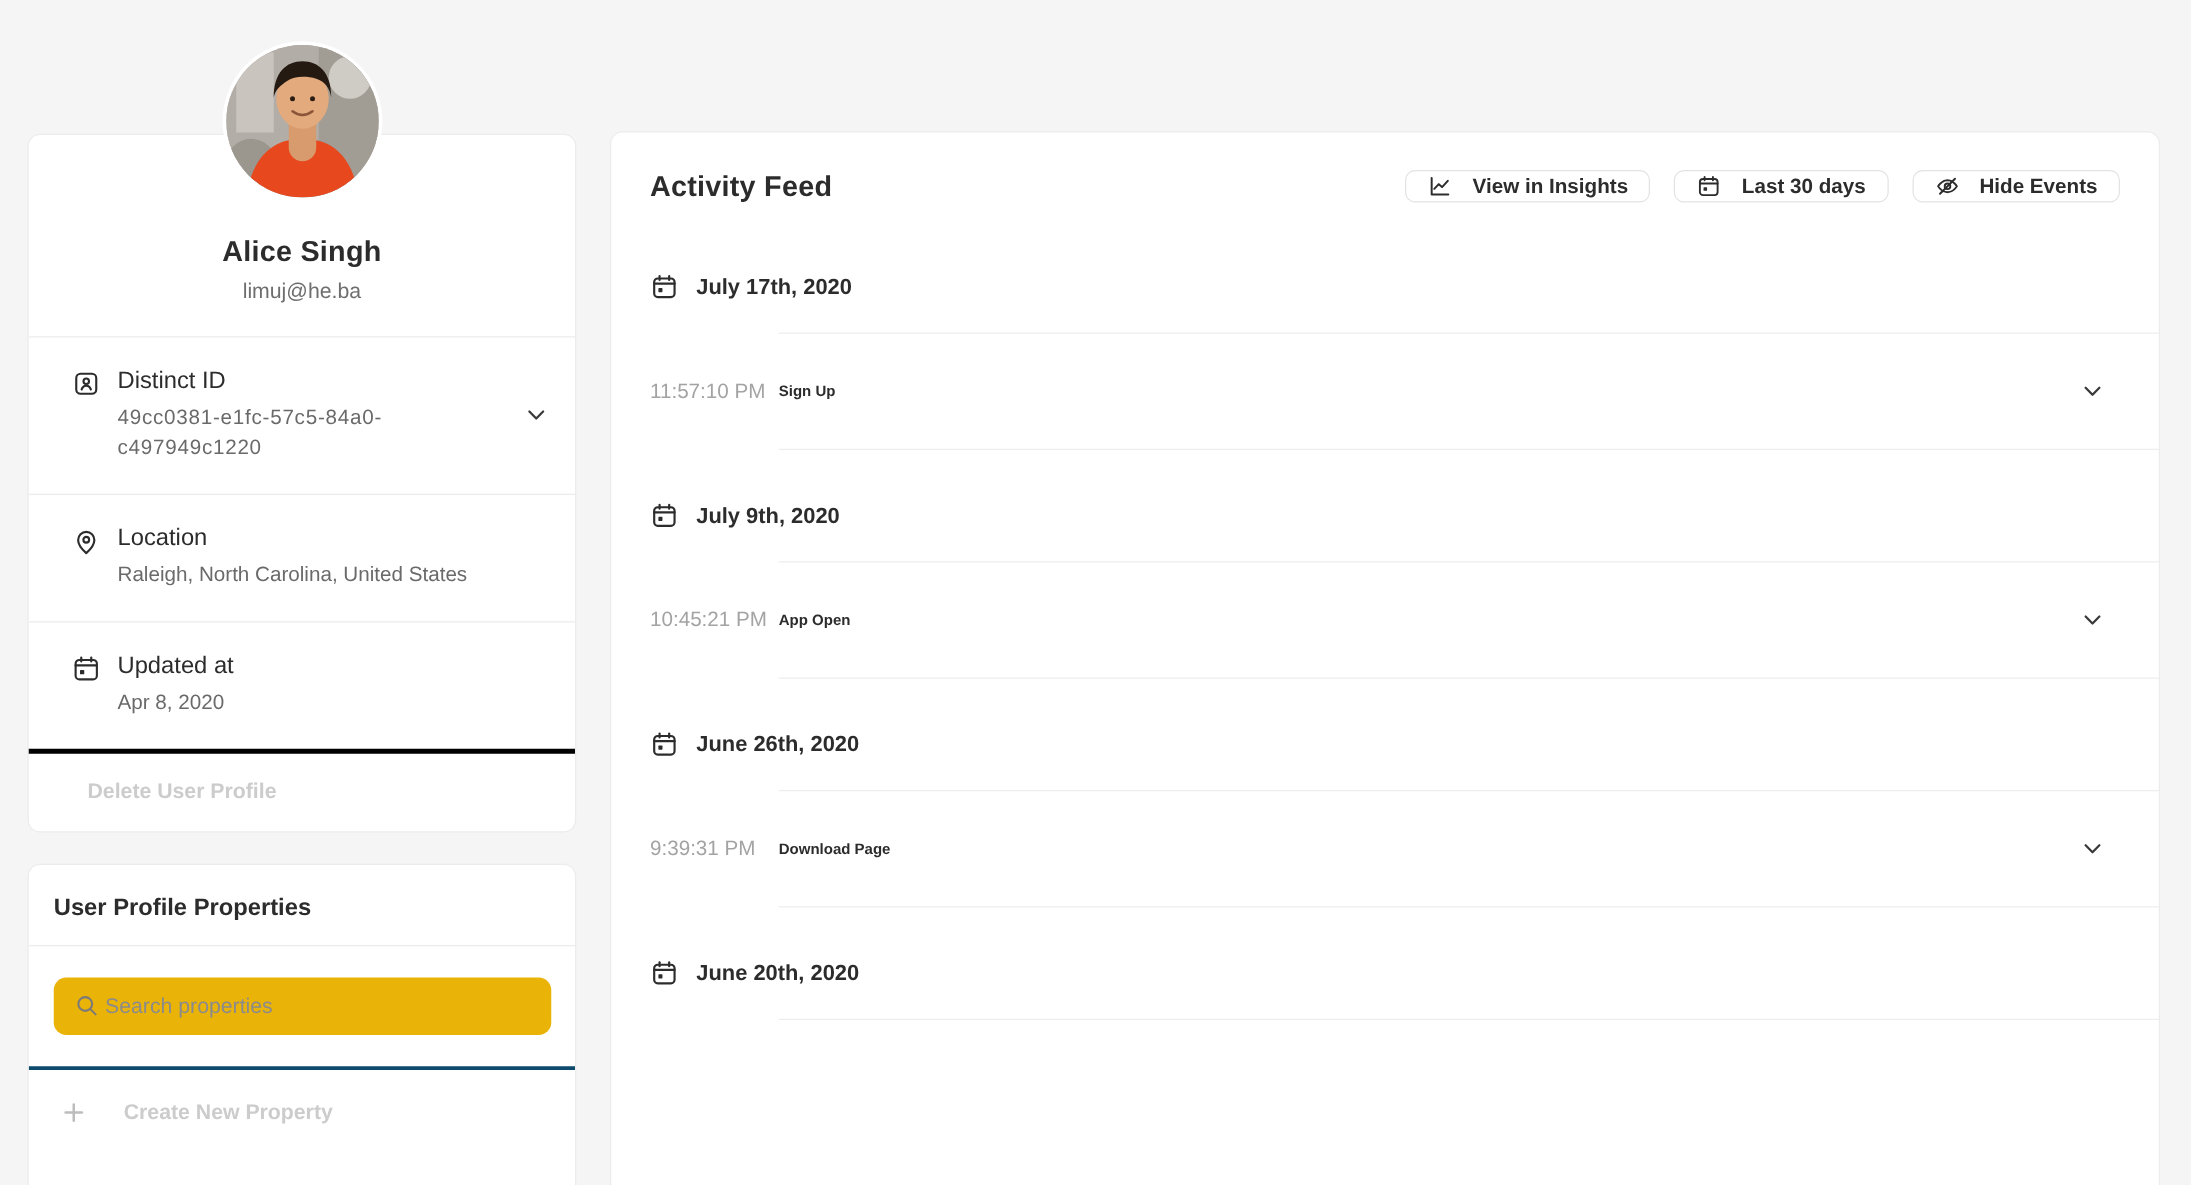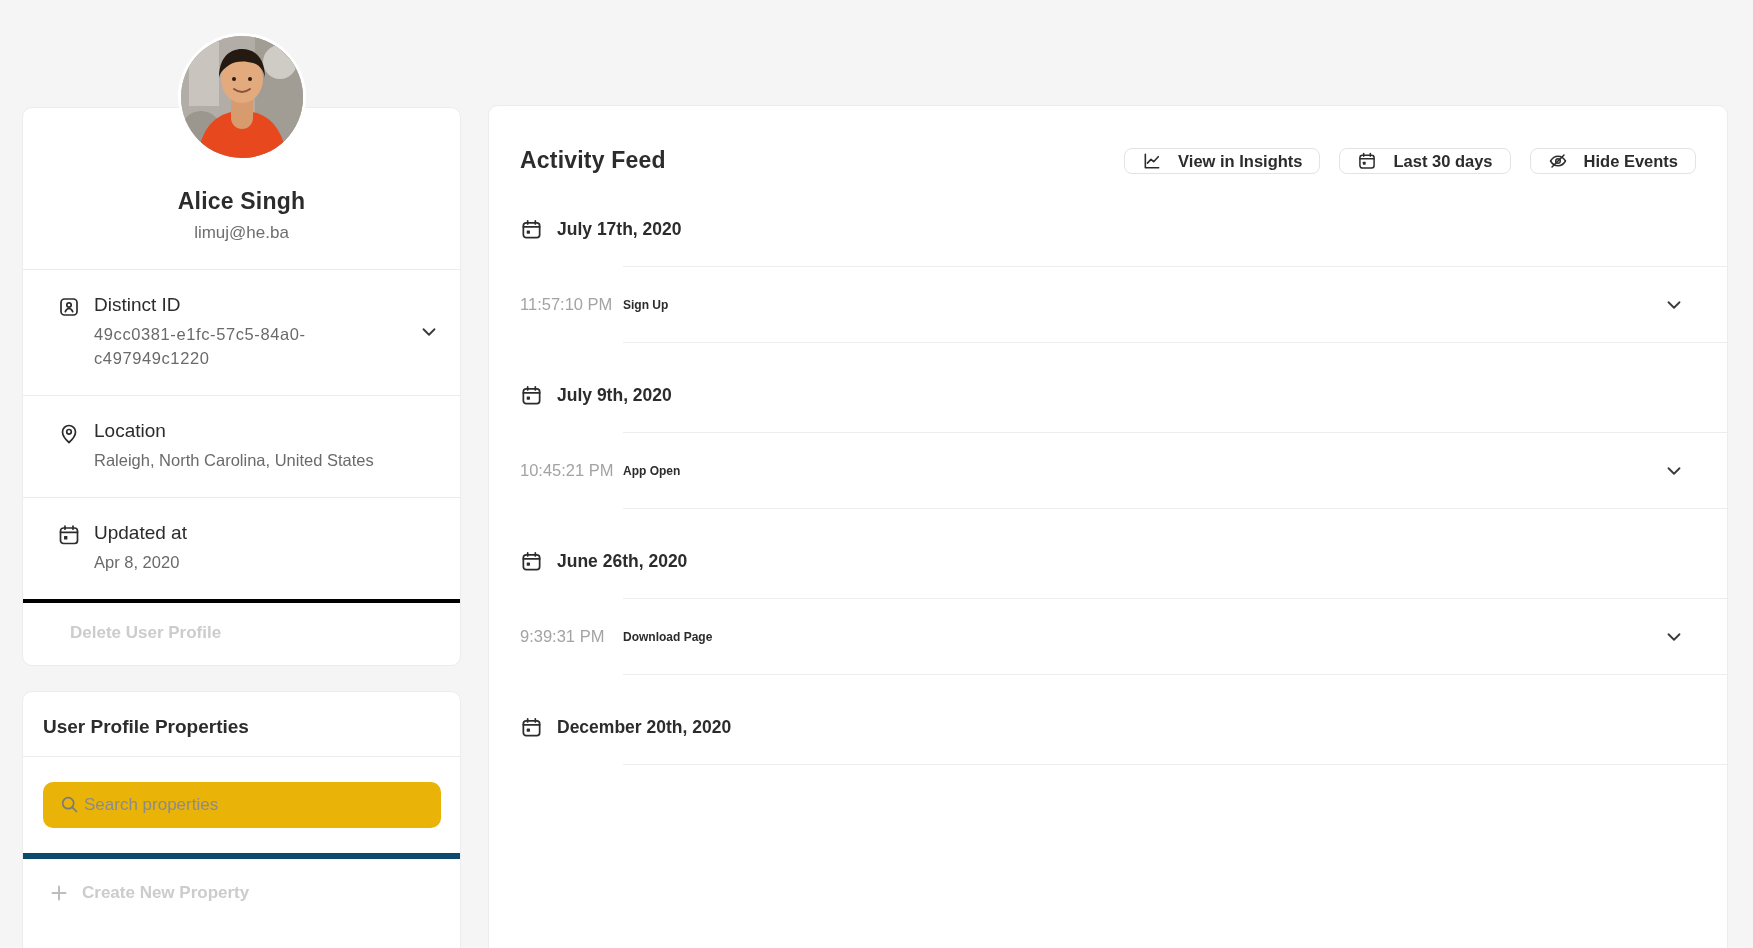--- a/index.html
+++ b/index.html
@@ -52,54 +52,54 @@
     background:#eab308; border-radius:10px; height:46px; padding:0 16px;
   }
   .props-search svg { width:21px; height:21px; flex:none; }
   .props-search input {
     border:none; outline:none; background:transparent;
     font-size:17px; color:#2c2c2c; width:100%;
     font-family:"Liberation Sans","DejaVu Sans",sans-serif;
   }
   .props-search input::placeholder { color:#8b8b8b; }
   .create-row {
-    border-top:6px solid #0c4a6e;
-    display:flex; align-items:center; gap:14px;
+    border-top:3px solid #0c4a6e;
+    display:flex; align-items:center; gap:31px;
     padding:24px 20px 24px 27px;
   }
   .create-row svg { width:18px; height:18px; }
   .create-label { font-size:17px; color:#cccccc; font-weight:600; }
   .prop-item { padding:24px 20px 26px 40px; border-bottom:1px solid #e2e2e2; }
   .prop-name { font-size:16.5px; font-weight:700; }
 
   
   .main-card { position:absolute; left:488px; top:105px; width:1240px; height:900px; }
   .feed-header {
-    display:flex; justify-content:space-between; align-items:flex-end;
+    display:flex; justify-content:space-between; align-items:flex-start;
     padding:30px 31px 0 31px; height:68px;
   }
   .feed-title { font-size:23px; font-weight:700; letter-spacing:.2px; }
   .feed-actions { display:flex; gap:19px; }
   .feed-btn {
     display:flex; align-items:center; gap:16px;
     height:26px; padding:0 17px;
     background:#fff; border:1px solid #e3e3e3; border-radius:8px;
     font-size:16.5px; font-weight:600; color:#2c2c2c;
     font-family:"Liberation Sans","DejaVu Sans",sans-serif;
     cursor:pointer; white-space:nowrap;
   }
   .feed-btn svg { width:20px; height:20px; flex:none; }
 
   .feed { padding-left:31px; margin-top:40px; }
   .feed-group + .feed-group { margin-top:37px; }
   .date-header { display:flex; align-items:center; gap:14px; height:30px; margin-bottom:22px; }
   .date-header svg { width:23px; height:23px; }
   .date-label { font-size:17.5px; font-weight:700; }
 
-  .event-row { display:flex; align-items:stretch; height:77px; }
+  .event-row { display:flex; align-items:stretch; height:94px; }
   .event-time {
     width:103px; flex:none; display:flex; align-items:center;
     font-size:16.5px; color:#a3a3a3;
   }
   .event-main {
     flex:1; display:flex; align-items:center; justify-content:space-between;
     border-top:1px solid #ededed; border-bottom:1px solid #ededed;
     padding-right:42px; cursor:pointer;
   }
   .event-name { font-size:12px; font-weight:700; }
@@ -326,21 +326,21 @@
 
     <div class="feed-group">
       <div class="date-header">
         <svg viewBox="0 0 24 24" fill="none" stroke="#2c2c2c" stroke-width="1.8" stroke-linecap="round" stroke-linejoin="round">
           <rect x="3.5" y="5" width="17" height="15.5" rx="3"></rect>
           <line x1="3.5" y1="9.3" x2="20.5" y2="9.3"></line>
           <line x1="8" y1="3" x2="8" y2="6.2"></line>
           <line x1="16" y1="3" x2="16" y2="6.2"></line>
           <rect x="7" y="13" width="3.4" height="3.4" rx="0.5" fill="#2c2c2c" stroke="none"></rect>
         </svg>
-        <span class="date-label">December 20th, 2020</span>
+        <span class="date-label">June 20th, 2020</span>
       </div>
       <div class="event-row event-row-empty">
         <div class="event-time"></div>
         <div class="event-main"></div>
       </div>
     </div>
 
   </div>
 </div>
 

